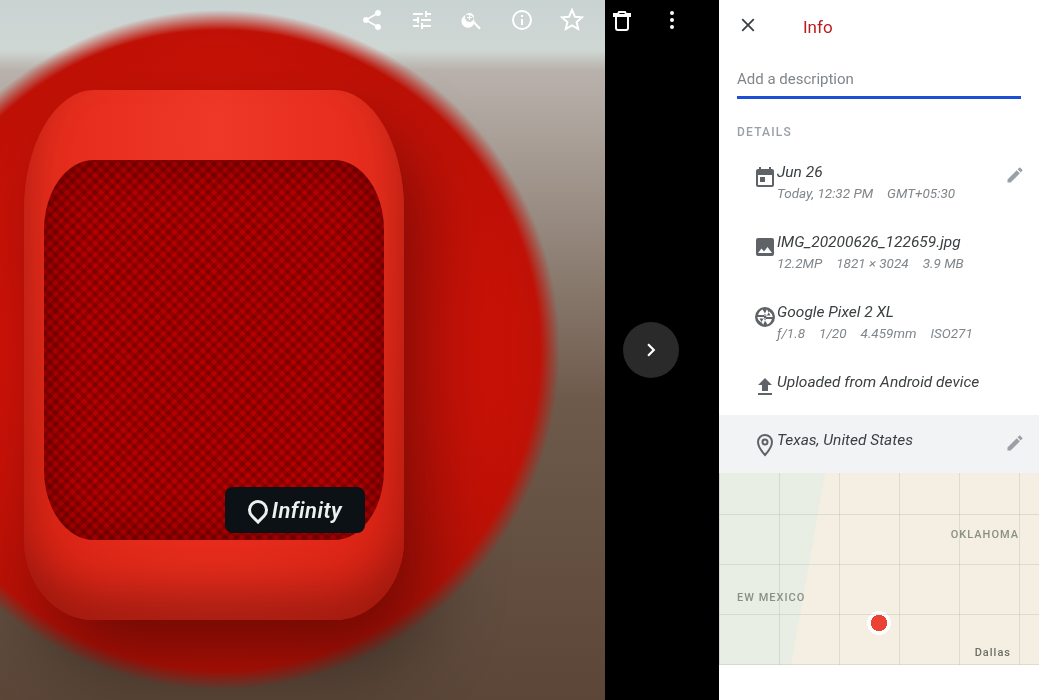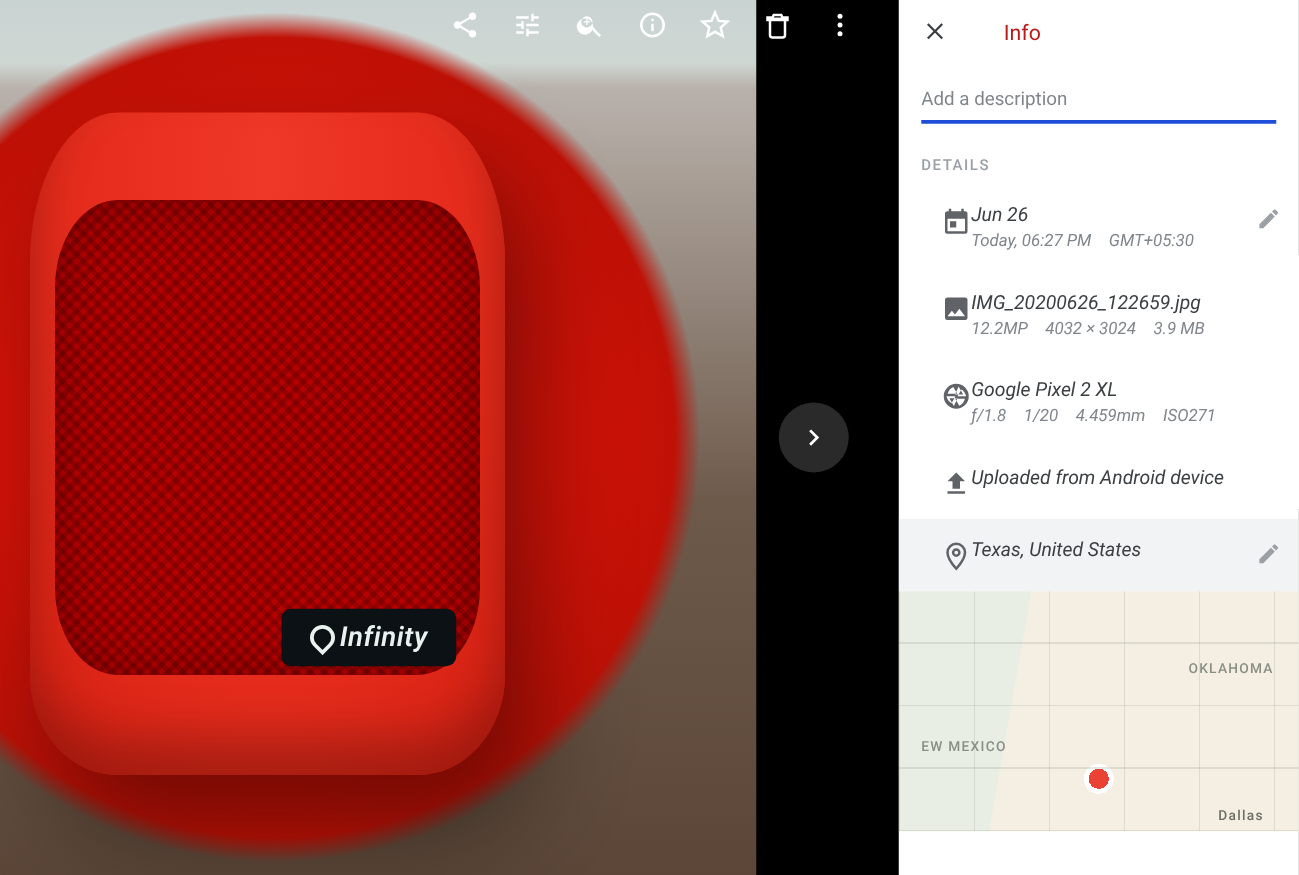--- a/index.html
+++ b/index.html
@@ -168,38 +168,38 @@
 
     <div class="section-label">DETAILS</div>
 
     <div class="row">
       <span class="ricn"><svg viewBox="0 0 24 24">
             <path d="M19 4h-1V2h-2v2H8V2H6v2H5a2 2 0 0 0-2 2v14a2 2 0 0 0 2 2h14a2 2 0 0 0 2-2V6a2 2 0 0 0-2-2zm0 16H5V10h14zM7 12h5v5H7z"></path>
           </svg></span>
       <div class="txt">
         <div class="t1">Jun 26</div>
         <div class="t2">
-            <span>Today, 06:27 PM</span>
+            <span>Today, 12:32 PM</span>
             <span>GMT+05:30</span>
           </div>
       </div>
       <span class="edit"><svg viewBox="0 0 24 24">
             <path d="M3 17.25V21h3.75L17.81 9.94l-3.75-3.75zM20.71 7.04a1 1 0 0 0 0-1.41l-2.34-2.34a1 1 0 0 0-1.41 0L15.13 5.12l3.75 3.75z"></path>
           </svg></span>
     </div>
 
     <div class="row">
       <span class="ricn"><svg viewBox="0 0 24 24">
             <path d="M21 19V5a2 2 0 0 0-2-2H5a2 2 0 0 0-2 2v14a2 2 0 0 0 2 2h14a2 2 0 0 0 2-2zM8.5 13.5l2.5 3 3.5-4.5 4.5 6H5z"></path>
           </svg></span>
       <div class="txt">
         <div class="t1">IMG_20200626_122659.jpg</div>
         <div class="t2">
           <span>12.2MP</span>
-          <span>4032 × 3024</span>
+          <span>1821 × 3024</span>
           <span>3.9 MB</span>
         </div>
       </div>
     </div>
 
     <div class="row">
       <span class="ricn"><svg viewBox="0 0 24 24">
             <path d="M12 2a10 10 0 1 0 10 10A10 10 0 0 0 12 2zm1.9 2.2 3.6 6.3H11zM9.6 4.5l3.2 5.5H5.1A8 8 0 0 1 9.6 4.5zM4.2 12h7.2l-3.2 5.5A8 8 0 0 1 4.2 12zm5.9 7.8L6.5 13.5H13zm4.3-.3-3.2-5.5h7.7a8 8 0 0 1-4.5 5.5zM13 12l3.2-5.5A8 8 0 0 1 19.8 12z"></path>
           </svg></span>
       <div class="txt">

